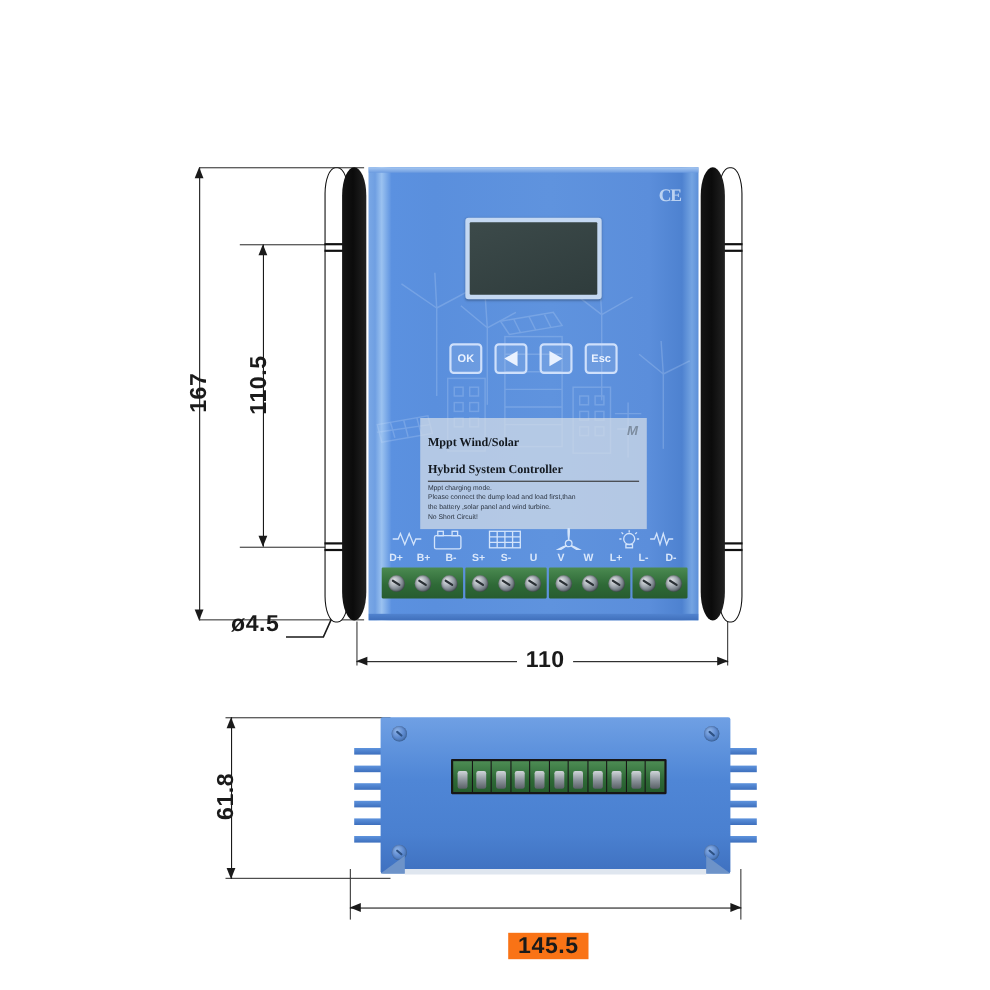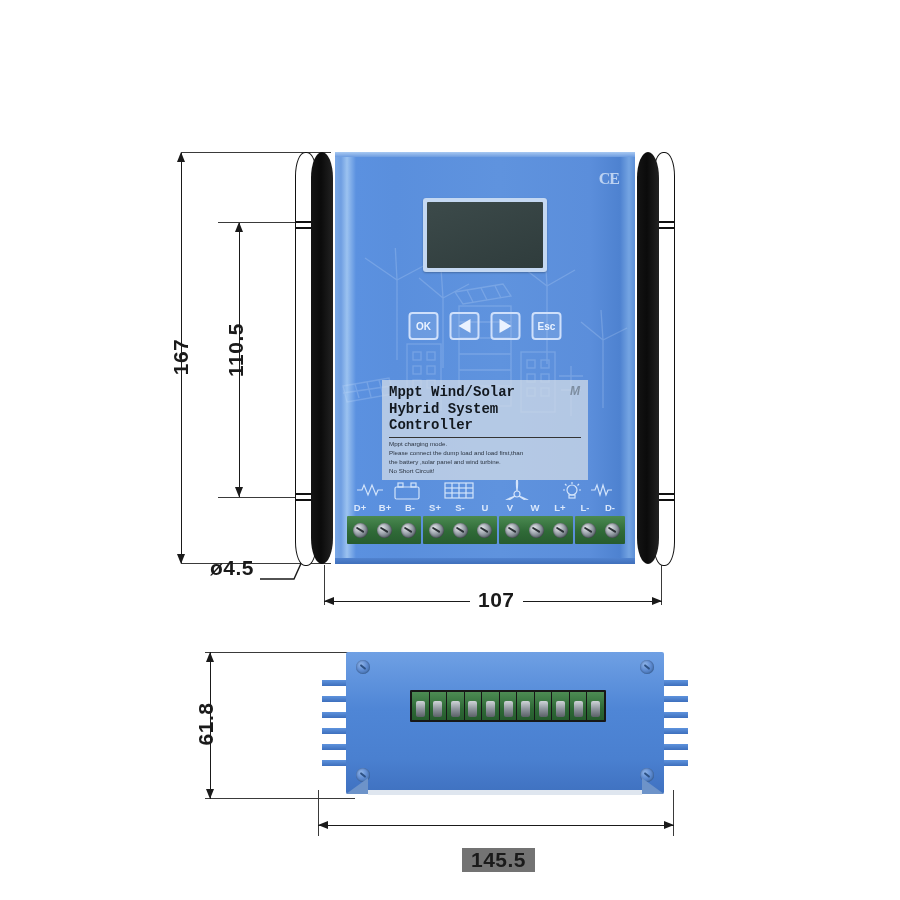--- a/index.html
+++ b/index.html
@@ -102,22 +102,23 @@
   .tri{width:0;height:0;}
   .tri.l{border-top:7px solid transparent;border-bottom:7px solid transparent;border-right:12px solid #eaf2ff;}
   .tri.r{border-top:7px solid transparent;border-bottom:7px solid transparent;border-left:12px solid #eaf2ff;}
 
   .namelabel{
     position:absolute;left:50%;top:228px;transform:translateX(-50%);
     width:206px;background:rgba(214,222,232,.72);
     padding:4px 7px 5px 7px;box-sizing:border-box;
   }
   .namelabel .big{
-    color:#12181f;font-size:14px;font-weight:bold;line-height:1.18;
-    font-family:Liberation Mono, monospace;
+    color:#12181f;font-size:11px;font-weight:bold;line-height:1.18;
+    font-family:Liberation Serif, serif;
+    margin-top:12px;
   }
   .namelabel .rule{height:1px;background:#333;margin:3px 0 2px 0;}
   .namelabel .small{
     color:#2a3340;font-size:6.2px;line-height:1.45;
     font-family:"Liberation Sans", sans-serif;
   }
   .logo-k{
     position:absolute;right:8px;top:4px;color:#7d8da0;font-size:12px;
     font-weight:bold;font-style:italic;font-family:"Liberation Sans", sans-serif;
   }
@@ -215,21 +216,21 @@
   <div class="dimtext" style="left:210px;top:556px;">ø4.5</div>
   <svg style="position:absolute;left:260px;top:497px;width:80px;height:92px;">
     <path d="M0,82 L34,82 L70,2" stroke="#1a1a1a" stroke-width="1.4" fill="none"></path>
   </svg>
 
   <div class="extline" style="left:324px;top:565px;width:1.2px;height:40px;"></div>
   <div class="extline" style="left:661px;top:565px;width:1.2px;height:40px;"></div>
   <div class="dimline hline" style="left:324px;top:601px;width:338px;"></div>
   <div class="arrow left" style="left:324px;top:597px;"></div>
   <div class="arrow right" style="left:652px;top:597px;"></div>
-  <div class="dimtext" style="left:470px;top:588px;background:#fff;padding:0 8px;">107</div>
+  <div class="dimtext" style="left:470px;top:588px;background:#fff;padding:0 8px;">110</div>
 
   <div id="front-view">
 
     <div class="bracket-outline l"></div>
     <div class="bracket-outline r"></div>
     <div class="bracket-slot" style="left:-10px;top:69px;"></div>
     <div class="bracket-slot" style="left:-10px;top:75px;"></div>
     <div class="bracket-slot" style="left:-10px;top:341px;"></div>
     <div class="bracket-slot" style="left:-10px;top:347px;"></div>
     <div class="bracket-slot" style="right:-10px;top:69px;"></div>
@@ -439,21 +440,21 @@
   <div class="dimline vline" style="left:210px;top:652px;height:147px;"></div>
   <div class="arrow up" style="left:205.5px;top:652px;"></div>
   <div class="arrow down" style="left:205.5px;top:789px;"></div>
   <div class="dimtext rot" style="left:166px;top:712px;width:80px;text-align:center;">61.8</div>
 
   <div class="extline" style="left:318px;top:790px;width:1.2px;height:46px;"></div>
   <div class="extline" style="left:673px;top:790px;width:1.2px;height:46px;"></div>
   <div class="dimline hline" style="left:318px;top:825px;width:356px;"></div>
   <div class="arrow left" style="left:318px;top:821px;"></div>
   <div class="arrow right" style="left:664px;top:821px;"></div>
-  <div class="dimtext" style="left:462px;top:848px;background:#737373;padding:0 9px;">145.5</div>
+  <div class="dimtext" style="left:462px;top:848px;background:#f97316;padding:0 9px;">145.5</div>
 
   <div id="bottom-view">
 
     <div class="fin" style="left:6px;top:28px;"></div>
     <div class="fin" style="left:6px;top:44px;"></div>
     <div class="fin" style="left:6px;top:60px;"></div>
     <div class="fin" style="left:6px;top:76px;"></div>
     <div class="fin" style="left:6px;top:92px;"></div>
     <div class="fin" style="left:6px;top:108px;"></div>
 

